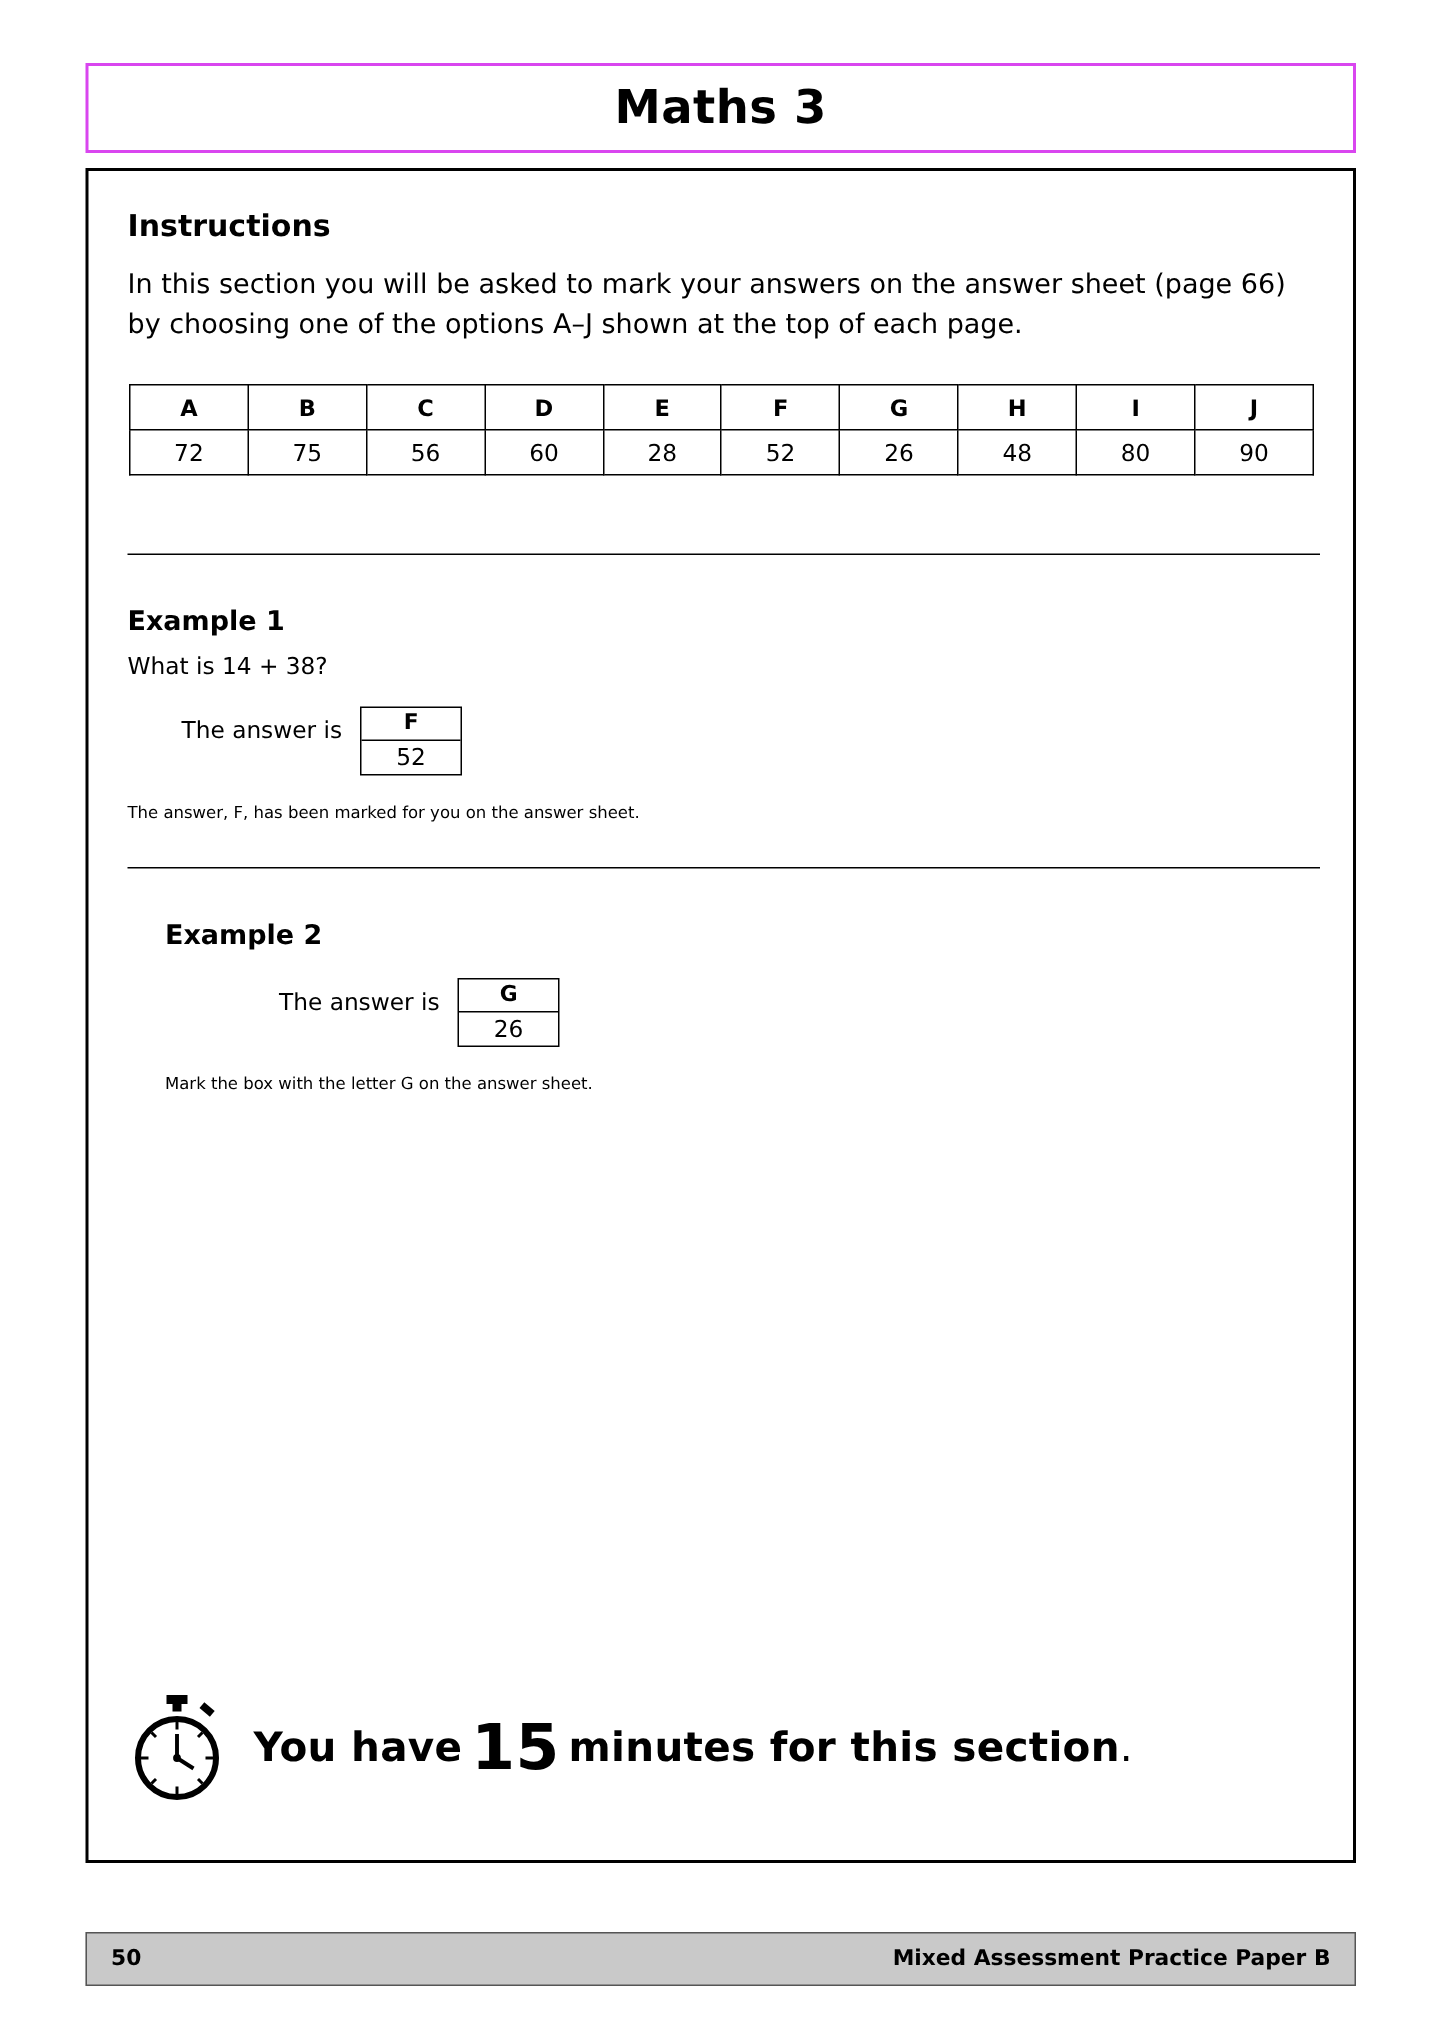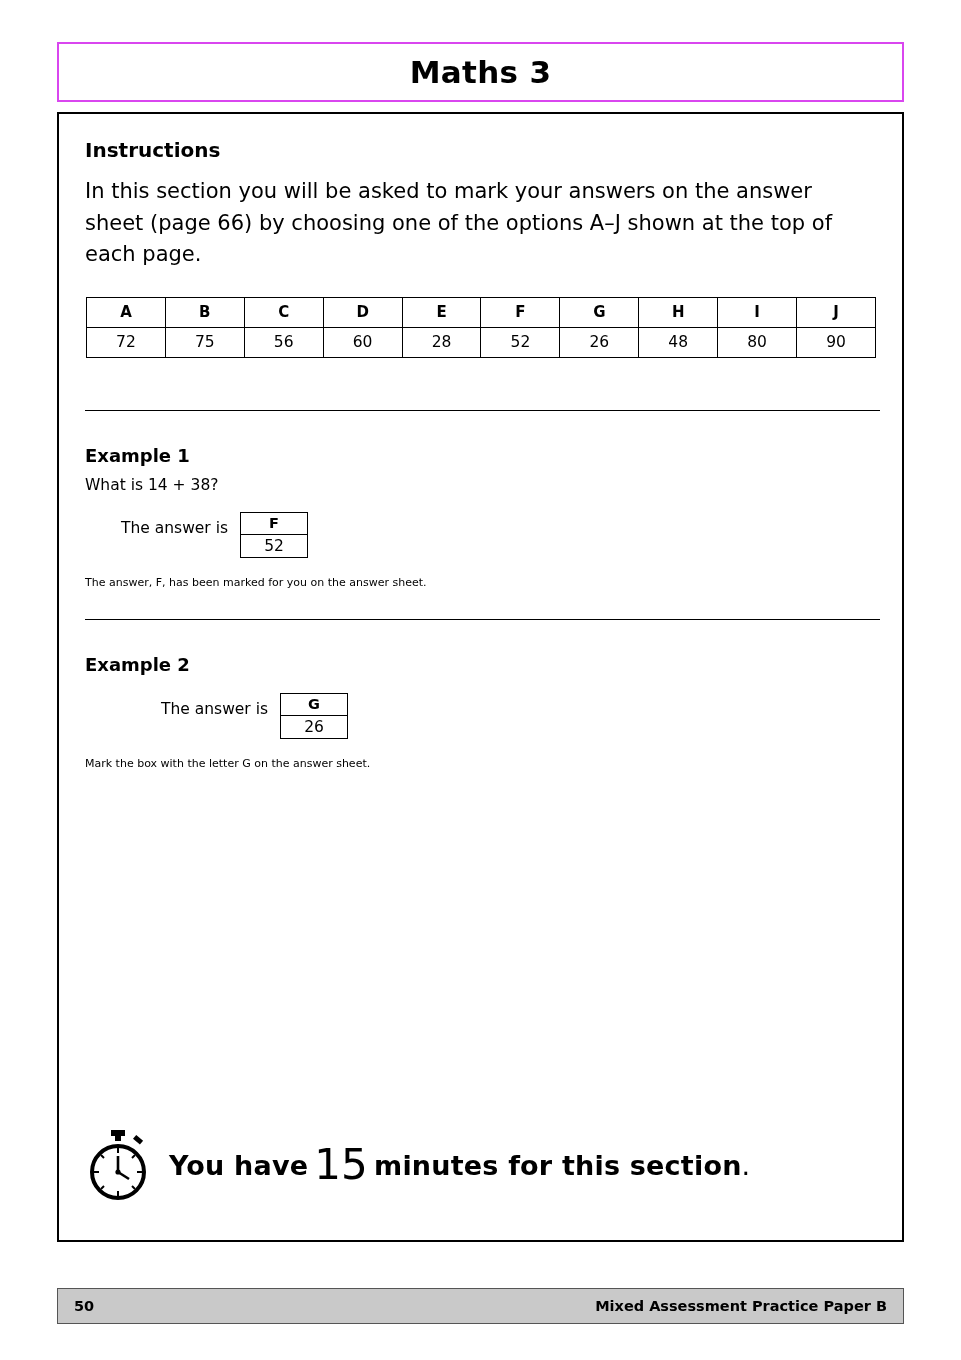--- a/index.html
+++ b/index.html
@@ -60,21 +60,21 @@
     right: 26px;
   }
 
   h2.section-heading {
     font-size: 20px;
     font-weight: bold;
     margin: 0 0 14px 0;
   }
 
   p.body-text {
-    font-size: 21px;
+    font-size: 18px;
     line-height: 1.5;
     margin: 0;
   }
 
   
   .options-table {
     border-collapse: collapse;
     margin-top: 26px;
     margin-left: 1px;
     table-layout: fixed;
@@ -160,21 +160,21 @@
   .timer-text {
     margin-left: 18px;
     font-size: 27px;
     font-weight: bold;
     letter-spacing: 0.2px;
     display: flex;
     align-items: center;
   }
   .timer-text .big-num {
     font-size: 42px;
-    font-weight: normal;
+    font-weight: bold;
     margin: 0 6px;
     line-height: 1;
   }
   .timer-text .tail {
     font-weight: normal;
   }
 
   
   .footer {
     position: absolute;
@@ -254,21 +254,21 @@
           <div class="answer-box">
             <div class="letter">F</div>
             <div class="value">52</div>
           </div>
         </div>
         <p class="ex-note">The answer, F, has been marked for you on the answer sheet.</p>
       </div>
 
       <div class="rule" style="margin-top:30px;"></div>
 
-      <div style="margin-top:34px;">
+      <div style="margin-top:34px;margin-left:25px;">
         <h3 class="ex-heading">Example 2</h3>
         <div class="answer-row" style="padding-left:76px;">
           <span class="answer-label">The answer is</span>
           <div class="answer-box">
             <div class="letter">G</div>
             <div class="value">26</div>
           </div>
         </div>
         <p class="ex-note">Mark the box with the letter G on the answer sheet.</p>
       </div>

